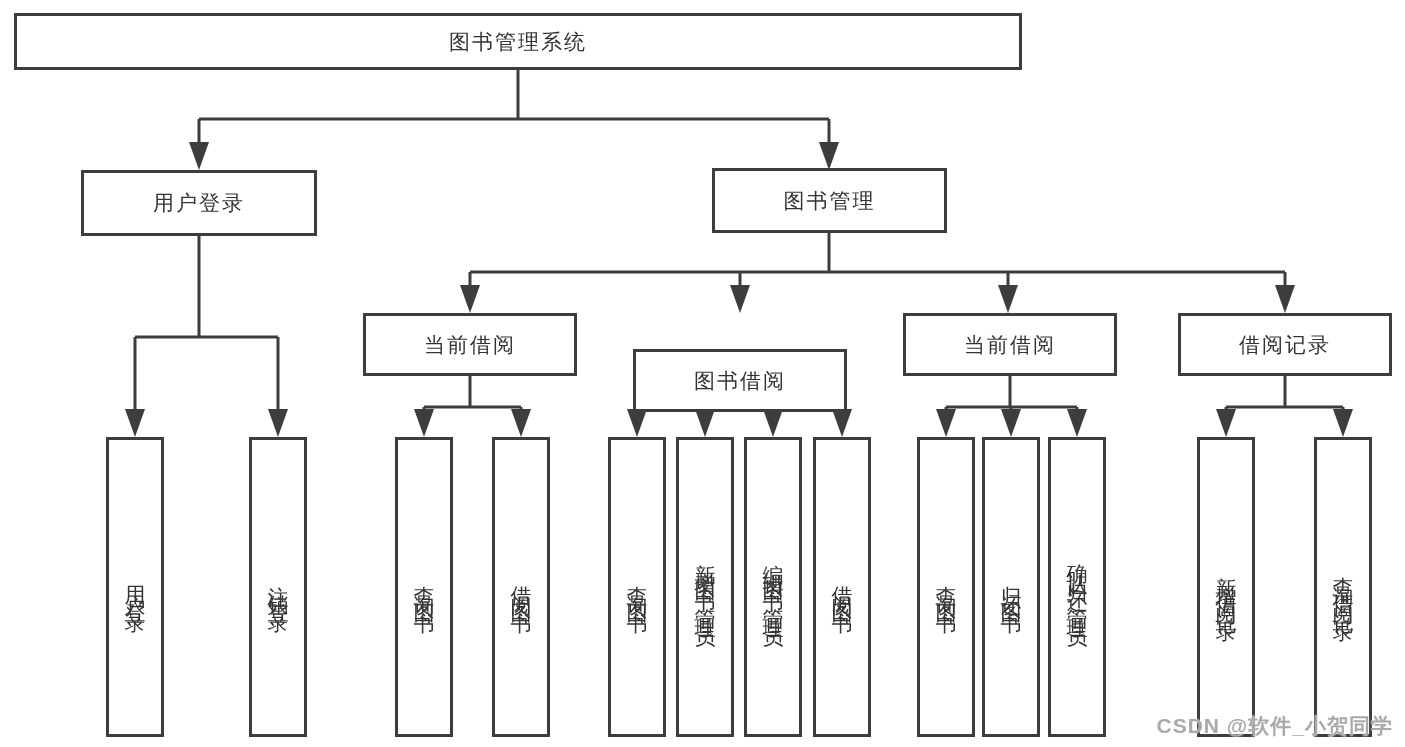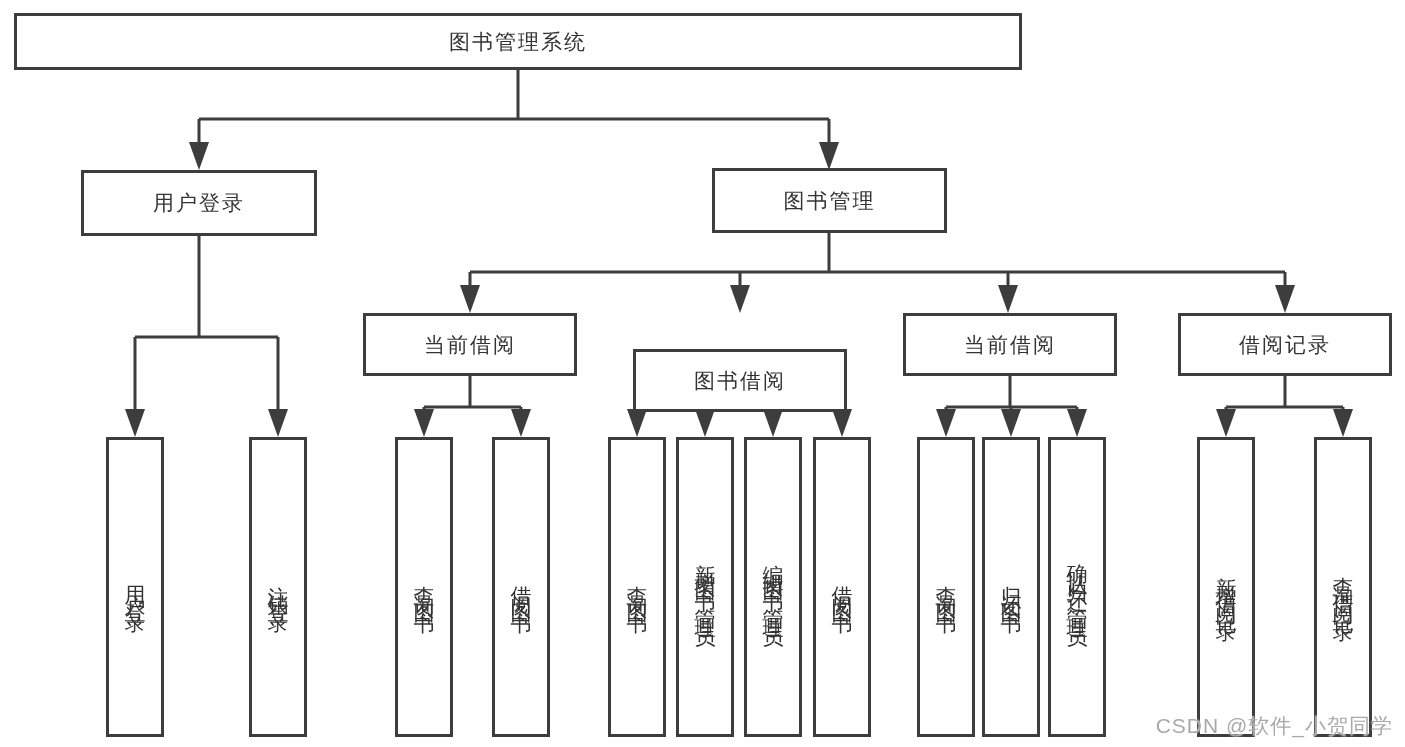--- a/index.html
+++ b/index.html
@@ -43,20 +43,21 @@
   .watermark {
     position: absolute;
     right: 12px;
     bottom: 7px;
     z-index: 3;
     color: #a9a9a9;
     font-size: 21px;
     letter-spacing: 1px;
     text-shadow: 0 0 2px #ffffff;
     white-space: nowrap;
+    font-weight: bold;
   }
 </style>
 </head>
 <body>
 
 <div id="canvas">
 
   <svg id="connectors" width="1405" height="747" viewBox="0 0 1405 747">
     <g stroke="#3d3d3d" stroke-width="3" fill="none">
       <path d="M518 70 V119 M199 119 H829 M199 119 V144 M829 119 V144"></path>

